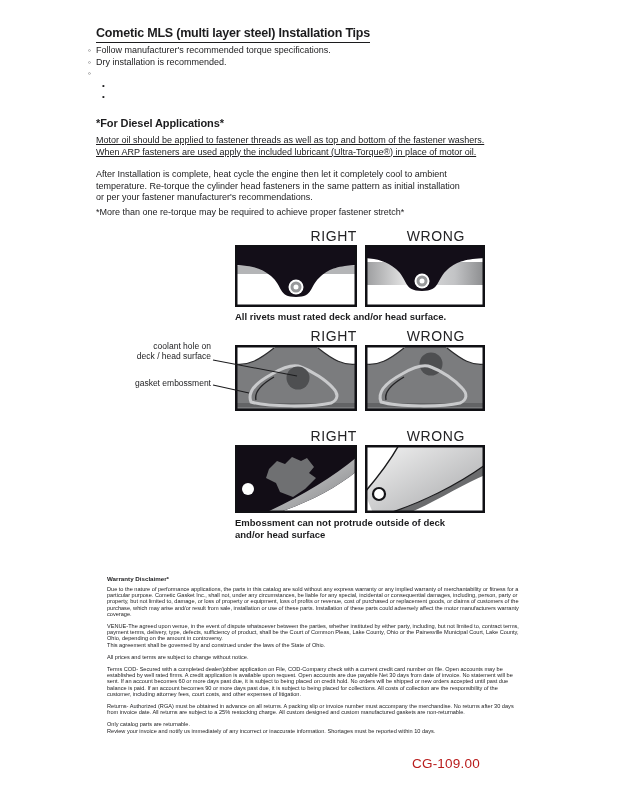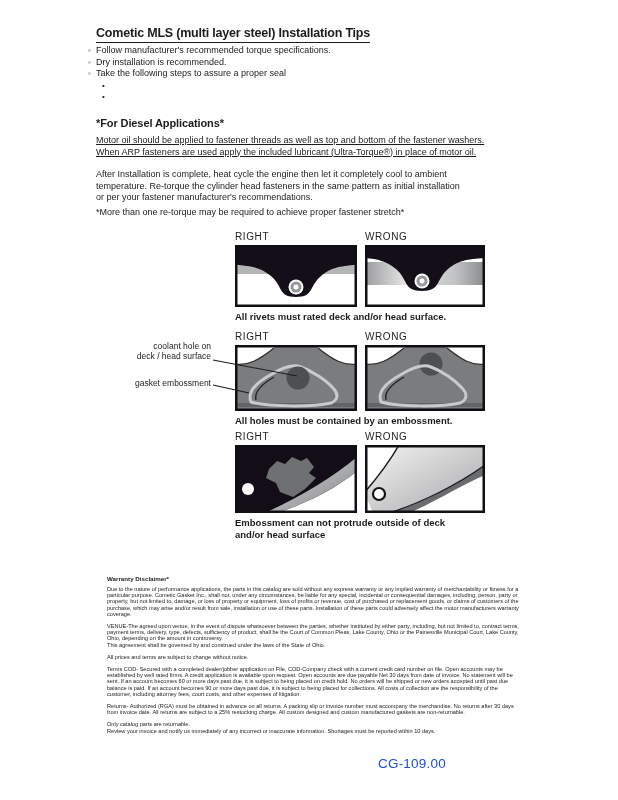--- a/index.html
+++ b/index.html
@@ -15,33 +15,33 @@
   .b .m2{width:7px;flex:0 0 7px;font-size:8px;}
   .diesel-h{left:96px;top:117px;font-size:11px;font-weight:bold;letter-spacing:-0.1px;}
   .body-p{font-size:9px;line-height:11.6px;white-space:pre-line;width:460px;}
   .p1{left:96px;top:135px;text-decoration:underline;}
   .p2{left:96px;top:169px;}
   .p3{left:96px;top:207px;}
   .diag-row{display:flex;flex-wrap:wrap;width:252px;}
   .diag-col{display:flex;flex-direction:column;}
   .diag-col.right-col{width:122px;}
   .diag-col.wrong-col{width:100px;margin-left:8px;}
-  .diag-label{font-size:10px;letter-spacing:0.6px;text-align:left;line-height:13px;margin-bottom:2px;color:#232325;}
+  .diag-label{font-size:14px;letter-spacing:0.6px;text-align:right;line-height:13px;margin-bottom:2px;color:#232325;}
   .diag-caption{font-size:9.5px;font-weight:bold;margin-top:4px;white-space:pre-line;line-height:11.5px;width:252px;}
   #row1{left:235px;top:230px;}
   #row2{left:235px;top:330px;}
   #row3{left:235px;top:430px;}
   .ann{font-size:8.5px;line-height:10px;text-align:right;white-space:pre-line;width:101px;}
   #ann-coolant{left:110px;top:341px;}
   #ann-emboss{left:110px;top:378px;}
   #leader-overlay{left:110px;top:330px;pointer-events:none;}
   .fineprint{left:107px;top:575px;width:412px;font-size:5.6px;line-height:6.2px;color:#232325;}
   .fineprint h4{margin:0 0 4px 0;font-size:6.2px;line-height:7px;}
   .fineprint p{margin:0 0 6px 0;white-space:pre-line;}
-  .page-code{left:378px;top:756px;font-size:13.5px;letter-spacing:0.2px;color:#1d4ed8;}
+  .page-code{left:412px;top:756px;font-size:13.5px;letter-spacing:0.2px;color:#b91c1c;}
   svg{display:block;}
 </style>
 </head>
 <body>
 
 <div class="page">
 
   <div class="abs title">
     <span>Cometic MLS (multi layer steel) Installation Tips</span>
   </div>
@@ -50,21 +50,20 @@
     <div class="b">
       <span class="m">◦</span>
       <span>Follow manufacturer's recommended torque specifications.</span>
     </div>
     <div class="b">
       <span class="m">◦</span>
       <span>Dry installation is recommended.</span>
     </div>
     <div class="b">
       <span class="m">◦</span>
-      <span>Take the following steps to assure a proper seal</span>
     </div>
     <div class="b sub">
       <span class="m2">•</span>
     </div>
     <div class="b sub">
       <span class="m2">•</span>
     </div>
   </div>
 
   <div class="abs diesel-h">*For Diesel Applications*</div>
@@ -131,21 +130,20 @@
         <path d="M0,66 V19 C13,21 24,15 39,3 C41,1 43,0 45,0 H76 C78,0 80,1 82,3 C97,15 107,21 120,19 V66 Z" fill="#7b7c7e"></path>
         <path d="M0,19 C13,21 24,15 39,3" fill="none" stroke="#2a2a2c" stroke-width="1.2"></path>
         <path d="M120,19 C107,21 97,15 82,3" fill="none" stroke="#2a2a2c" stroke-width="1.2"></path>
         <rect x="2" y="58" width="116" height="4" fill="#636466"></rect>
         <circle cx="66" cy="19" r="11.5" fill="#4e4f51"></circle>
         <path d="M16,57 C12,47 22,37 37,29 C49,22 59,19 66,22 C77,26 90,35 97,43 C103,49 102,55 95,58 C78,62 33,62 16,57 Z" fill="none" stroke="#c9cacc" stroke-width="3"></path>
         <path d="M21,55 C19,47 27,39 39,32" fill="none" stroke="#232325" stroke-width="1.4"></path>
         <rect x="1.25" y="1.25" width="117.5" height="63.5" fill="none" stroke="#101014" stroke-width="2.5"></rect>
       </svg>
     </div>
-    <div class="diag-caption">All holes must be contained by an embossment.</div>
   </div>
 
   <div class="abs ann" id="ann-coolant">coolant hole on
 deck / head surface</div>
   <div class="abs ann" id="ann-emboss">gasket embossment</div>
   <svg class="abs" id="leader-overlay" width="260" height="85" viewBox="0 0 260 85">
     <line x1="103" y1="30" x2="187" y2="46" stroke="#1c1c1e" stroke-width="1.1"></line>
     <line x1="103" y1="55" x2="139" y2="63" stroke="#1c1c1e" stroke-width="1.1"></line>
   </svg>
 

